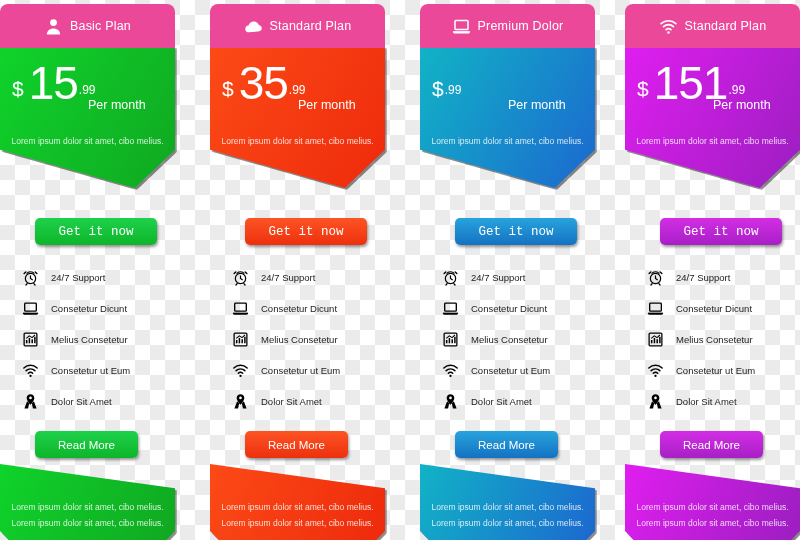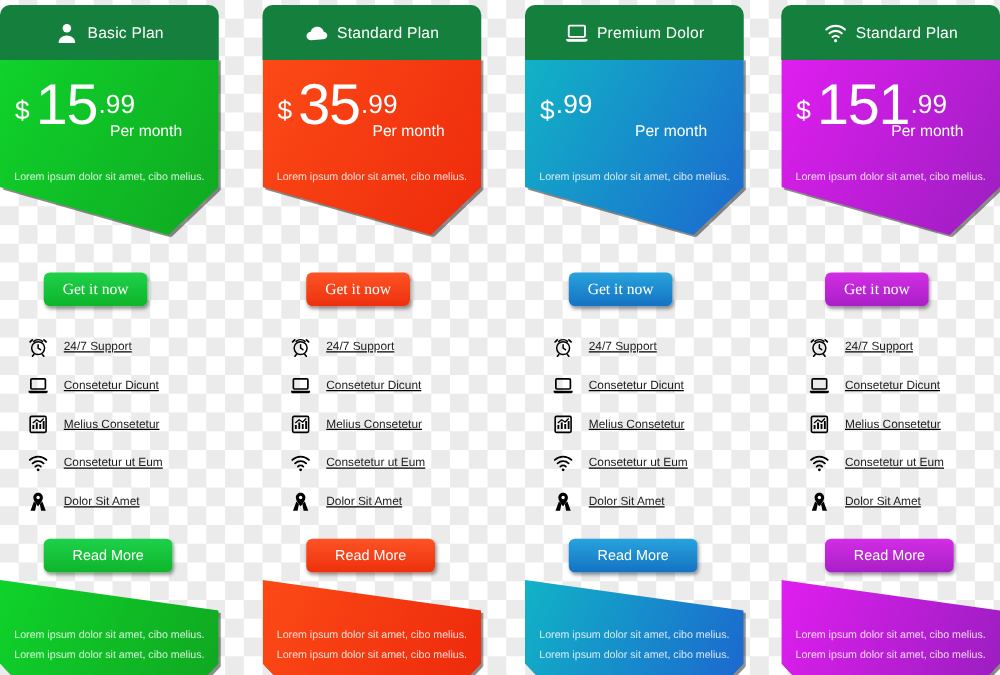--- a/index.html
+++ b/index.html
@@ -32,21 +32,21 @@
     height: 540px;
   }
 
   
   .card-header {
     position: absolute;
     top: 4px;
     left: 0;
     width: 175px;
     height: 44px;
-    background: #15803d;
+    background: #ec4899;
     border-radius: 8px 8px 0 0;
     display: flex;
     align-items: center;
     justify-content: center;
     gap: 7px;
     color: #fff;
     z-index: 4;
   }
   .card-header .hdr-icon {
     width: 19px;
@@ -101,23 +101,23 @@
   }
   .amount {
     font-size: 46px;
     line-height: .92;
     margin-left: 5px;
     font-weight: 300;
     letter-spacing: -1px;
     text-align: right;
   }
   .cents {
-    font-size: 21px;
+    font-size: 12px;
     line-height: 1;
-    margin-top: 11px;
+    margin-top: 22px;
     margin-left: 1px;
   }
   .per-month {
     position: absolute;
     left: 88px;
     top: 52px;
     font-size: 12.5px;
     white-space: nowrap;
   }
   .price-note {
@@ -129,40 +129,39 @@
     font-size: 8.5px;
     color: rgba(255,255,255,.82);
     white-space: nowrap;
   }
 
   
   .cta {
     position: absolute;
     left: 35px;
     top: 218px;
-    width: 83px;
+    width: 122px;
     height: 27px;
     border: none;
     border-radius: 5px;
     color: #fff;
     font-size: 12.5px;
-    font-family: Liberation Serif, serif;
+    font-family: Liberation Mono, monospace;
     cursor: pointer;
     box-shadow: 1px 2px 3px rgba(0,0,0,.4);
     z-index: 3;
   }
 
   
   .features {
     position: absolute;
     left: 22px;
     top: 262px;
     width: 150px;
     z-index: 3;
-    text-decoration: underline;
   }
   .feature {
     display: flex;
     align-items: center;
     height: 31px;
     gap: 12px;
   }
   .feature .f-icon { width: 17px; height: 17px; flex: none; }
   .feature .f-icon svg { width: 17px; height: 17px; display: block; }
   .feature .f-label {

